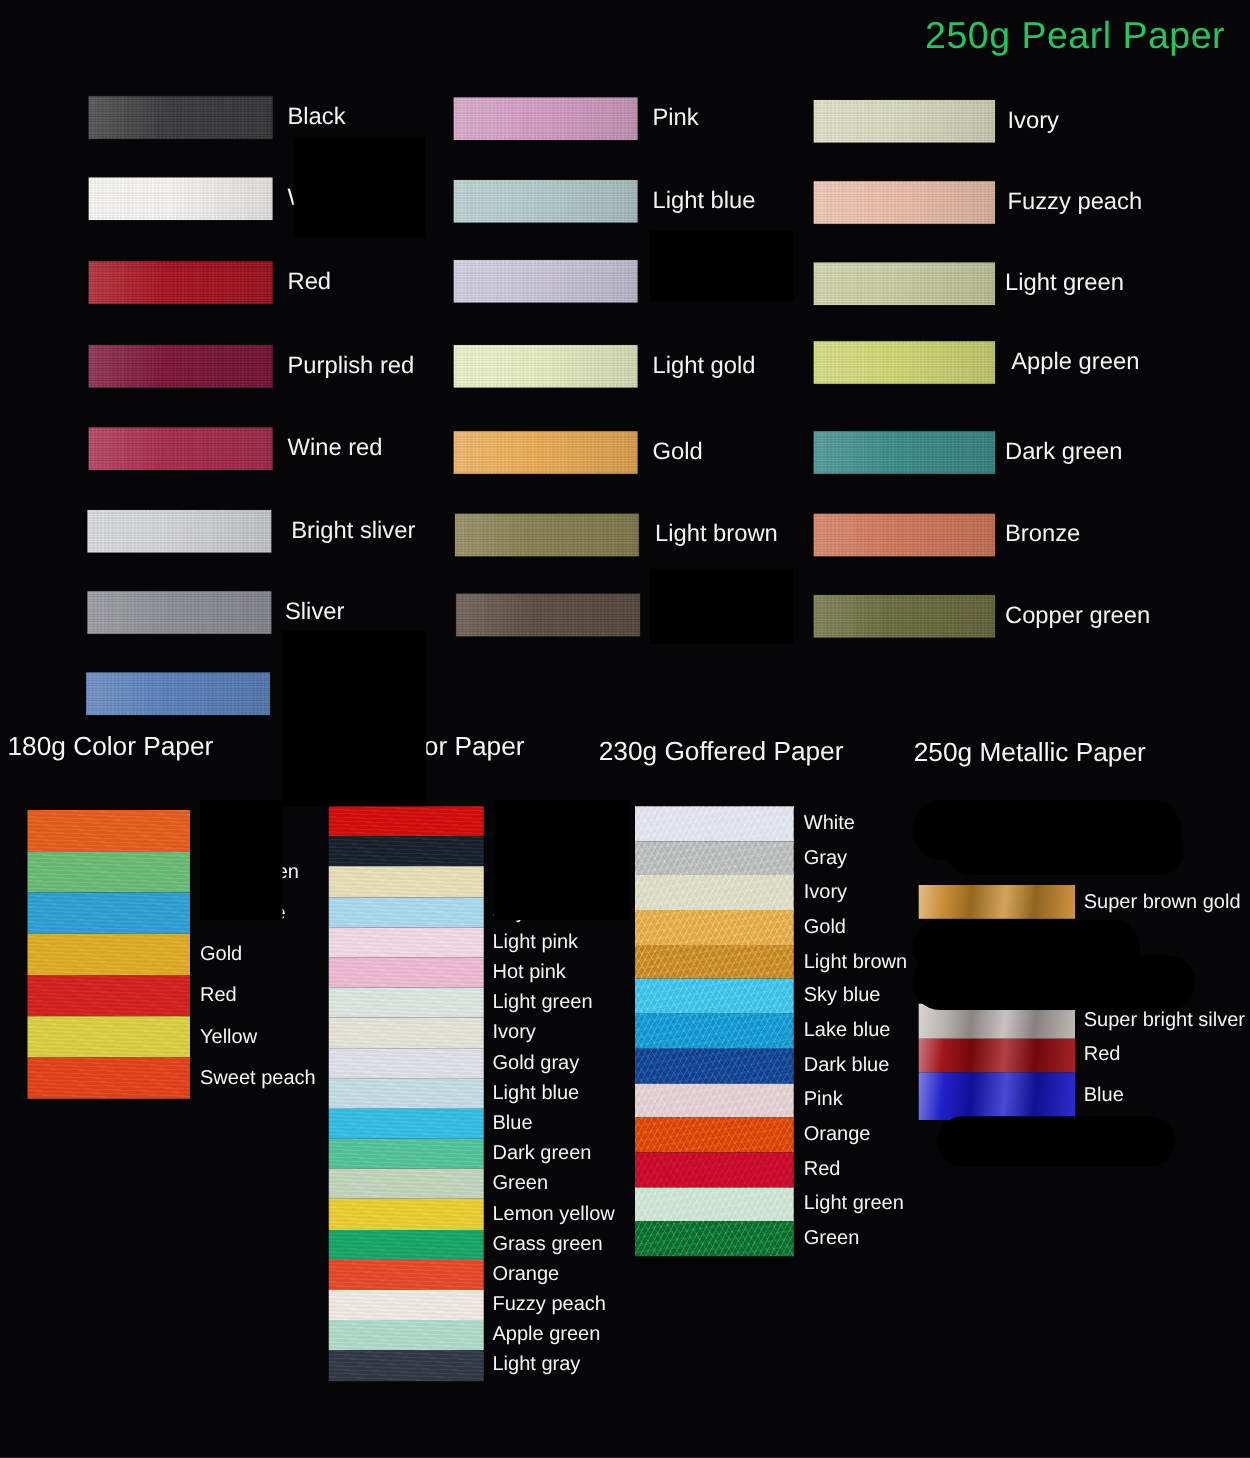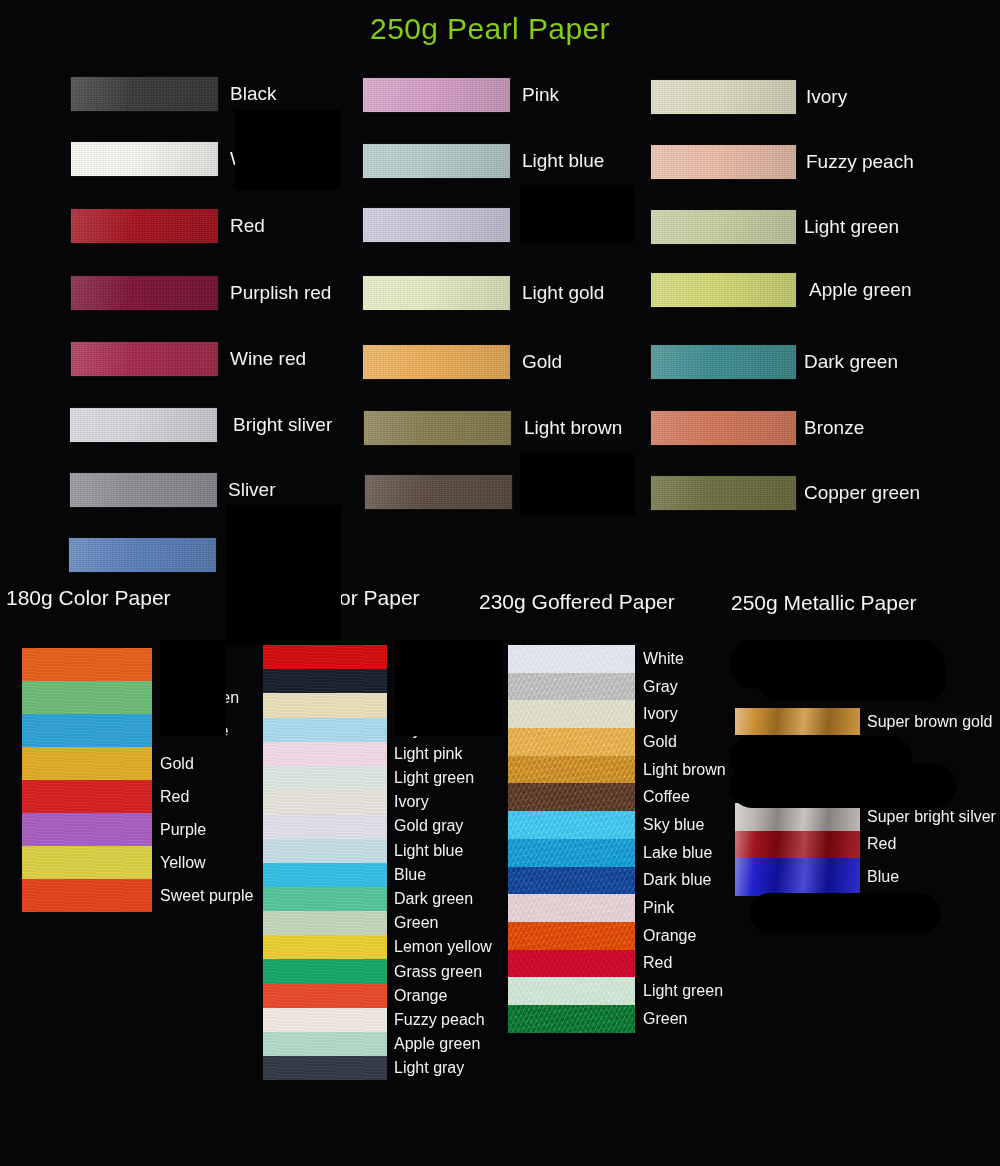--- a/index.html
+++ b/index.html
@@ -15,25 +15,25 @@
     font-family: "Liberation Sans", sans-serif;
     color: #f2f2f2;
     background: #060608;
   }
 
   
   #main-title {
     position: absolute;
     left: 0; top: 12px;
     width: 980px;
-    text-align: center;
+    text-align: right;
     font-size: 30px;
     font-weight: 400;
     letter-spacing: 0.4px;
-    color: #84cc16;
+    color: #22c55e;
   }
 
   
   #pearl-section {
     position: absolute;
     left: 0; top: 64px;
     width: 1000px; height: 520px;
   }
   .pearl-col {
     position: absolute;
@@ -305,30 +305,26 @@
     </div>
   <div class="stack-row">
       <div class="stack-sw tex-flat" style="background-color: rgb(226, 173, 39);"></div>
       <div class="stack-lb">Gold</div>
     </div>
   <div class="stack-row">
       <div class="stack-sw tex-flat" style="background-color: rgb(215, 33, 31);"></div>
       <div class="stack-lb">Red</div>
     </div>
   <div class="stack-row">
-      <div class="stack-sw tex-flat" style="background-color: rgb(169, 96, 192);"></div>
-      <div class="stack-lb">Purple</div>
-    </div>
-  <div class="stack-row">
       <div class="stack-sw tex-flat" style="background-color: rgb(220, 209, 69);"></div>
       <div class="stack-lb">Yellow</div>
     </div>
   <div class="stack-row">
       <div class="stack-sw tex-flat" style="background-color: rgb(228, 68, 28);"></div>
-      <div class="stack-lb">Sweet purple</div>
+      <div class="stack-lb">Sweet peach</div>
     </div>
 </div>
 
 <div class="stack-col" id="col-250c">
   <div class="stack-row">
       <div class="stack-sw tex-flat" style="background-color: rgb(214, 13, 13);"></div>
       <div class="stack-lb">Red</div>
     </div>
   <div class="stack-row">
       <div class="stack-sw tex-flat" style="background-color: rgb(24, 34, 46);"></div>
@@ -340,20 +336,24 @@
     </div>
   <div class="stack-row">
       <div class="stack-sw tex-flat" style="background-color: rgb(170, 220, 238);"></div>
       <div class="stack-lb">Sky blue</div>
     </div>
   <div class="stack-row">
       <div class="stack-sw tex-flat" style="background-color: rgb(243, 218, 231);"></div>
       <div class="stack-lb">Light pink</div>
     </div>
   <div class="stack-row">
+      <div class="stack-sw tex-flat" style="background-color: rgb(242, 188, 213);"></div>
+      <div class="stack-lb">Hot pink</div>
+    </div>
+  <div class="stack-row">
       <div class="stack-sw tex-flat" style="background-color: rgb(222, 232, 226);"></div>
       <div class="stack-lb">Light green</div>
     </div>
   <div class="stack-row">
       <div class="stack-sw tex-flat" style="background-color: rgb(232, 229, 219);"></div>
       <div class="stack-lb">Ivory</div>
     </div>
   <div class="stack-row">
       <div class="stack-sw tex-flat" style="background-color: rgb(226, 227, 234);"></div>
       <div class="stack-lb">Gold gray</div>
@@ -413,24 +413,20 @@
       <div class="stack-sw tex-goffer" style="background-color: rgb(224, 224, 205);"></div>
       <div class="stack-lb">Ivory</div>
     </div>
   <div class="stack-row">
       <div class="stack-sw tex-goffer" style="background-color: rgb(232, 183, 91);"></div>
       <div class="stack-lb">Gold</div>
     </div>
   <div class="stack-row">
       <div class="stack-sw tex-goffer" style="background-color: rgb(207, 155, 51);"></div>
       <div class="stack-lb">Light brown</div>
-    </div>
-  <div class="stack-row">
-      <div class="stack-sw tex-goffer" style="background-color: rgb(107, 70, 50);"></div>
-      <div class="stack-lb">Coffee</div>
     </div>
   <div class="stack-row">
       <div class="stack-sw tex-goffer" style="background-color: rgb(78, 203, 236);"></div>
       <div class="stack-lb">Sky blue</div>
     </div>
   <div class="stack-row">
       <div class="stack-sw tex-goffer" style="background-color: rgb(31, 166, 214);"></div>
       <div class="stack-lb">Lake blue</div>
     </div>
   <div class="stack-row">

